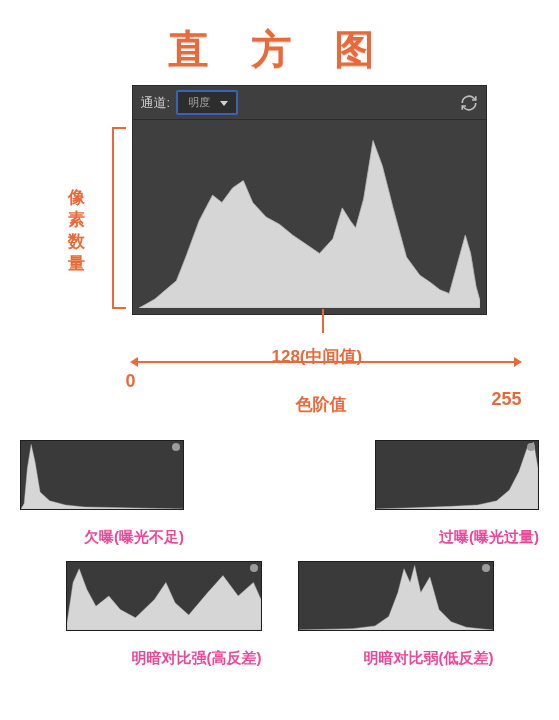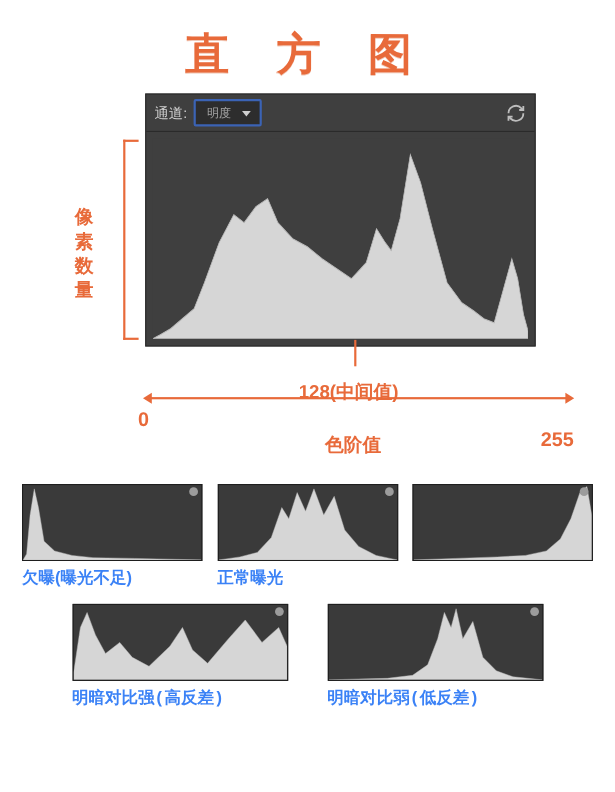--- a/index.html
+++ b/index.html
@@ -141,26 +141,26 @@
     border: 1px solid #1e1e1e;
     position: relative;
   }
   .mini .dot {
     position:absolute; top:2px; right:3px;
     width:8px;height:8px;border-radius:50%;
     background:#9c9c9c;
   }
   .mini svg { width:100%; height:100%; display:block; }
   .cap {
-    text-align:left;
-    color:#3b82f6;
+    text-align:right;
+    color:#ec4899;
     font-size:15px; font-weight:700;
-    margin-top:6px;
-  }
-  .row2 .card { width: 196px; font-family: Liberation Mono, monospace; }
+    margin-top:18px;
+  }
+  .row2 .card { width: 196px; }
   .row2 .mini { width: 196px; }
 </style>
 </head>
 <body>
 
 <div class="title">直 方 图</div>
 
 <div class="main-wrap">
 
   <div class="panel">
@@ -203,32 +203,24 @@
           <svg viewBox="0 0 255 100" preserveAspectRatio="none">
             <path d="M 0 100 L 0 100 L 5 92 L 10 40 L 16 5 L 22 30 L 30 75 L 45 88 L 70 94 L 100 97 L 160 98 L 255 100 L 255 100 Z" fill="#d6d6d6" stroke="#bcbcbc" stroke-width="0.6"></path>
           </svg>
         </div>
         <div class="cap">欠曝(曝光不足)</div>
       </div>
       <div class="card">
         <div class="mini">
           <div class="dot"></div>
           <svg viewBox="0 0 255 100" preserveAspectRatio="none">
-            <path d="M 0 100 L 0 100 L 30 96 L 55 90 L 75 70 L 90 30 L 100 45 L 112 10 L 124 35 L 136 5 L 150 40 L 165 15 L 180 60 L 200 82 L 225 94 L 255 100 L 255 100 Z" fill="#d6d6d6" stroke="#bcbcbc" stroke-width="0.6"></path>
-          </svg>
-        </div>
-        <div class="cap">正常曝光</div>
-      </div>
-      <div class="card">
-        <div class="mini">
-          <div class="dot"></div>
-          <svg viewBox="0 0 255 100" preserveAspectRatio="none">
             <path d="M 0 100 L 0 100 L 60 98 L 120 96 L 160 94 L 190 88 L 210 72 L 225 45 L 238 10 L 248 2 L 255 40 L 255 100 Z" fill="#d6d6d6" stroke="#bcbcbc" stroke-width="0.6"></path>
           </svg>
         </div>
+        <div class="cap">过曝(曝光过量)</div>
       </div>
     </div>
   <div class="row2" id="row2">
       <div class="card">
         <div class="mini">
           <div class="dot"></div>
           <svg viewBox="0 0 255 100" preserveAspectRatio="none">
             <path d="M 0 100 L 0 90 L 8 30 L 16 10 L 26 40 L 38 65 L 55 50 L 70 70 L 90 82 L 115 55 L 130 30 L 142 60 L 160 78 L 185 45 L 205 20 L 225 50 L 245 30 L 255 55 L 255 100 Z" fill="#d6d6d6" stroke="#bcbcbc" stroke-width="0.6"></path>
           </svg>
         </div>

